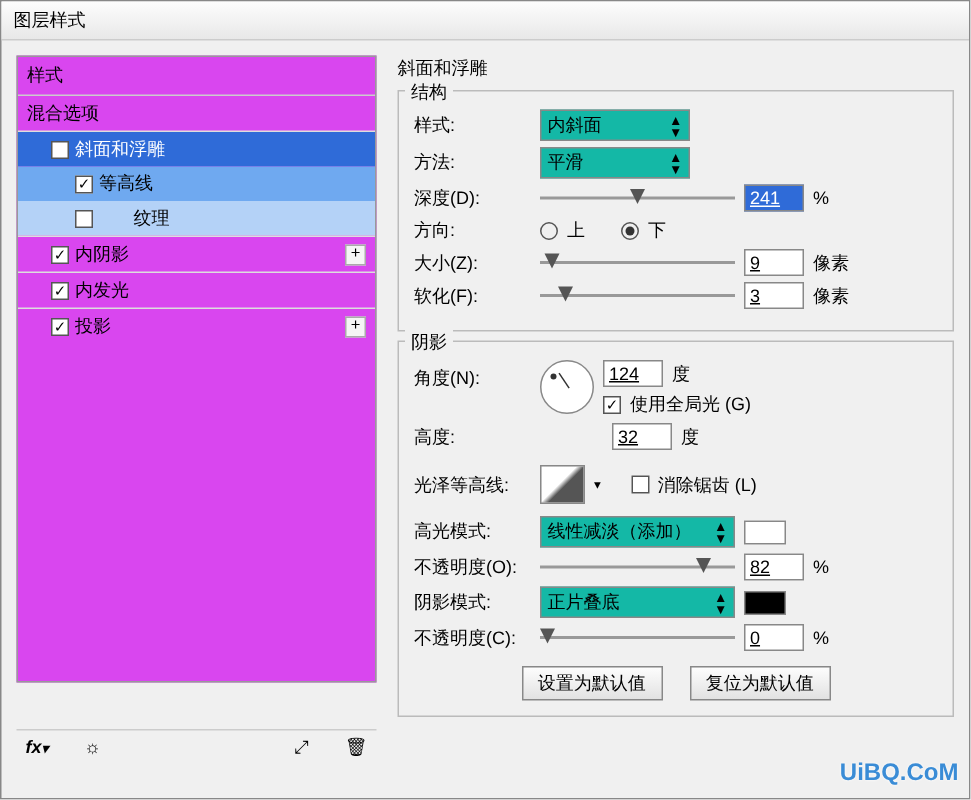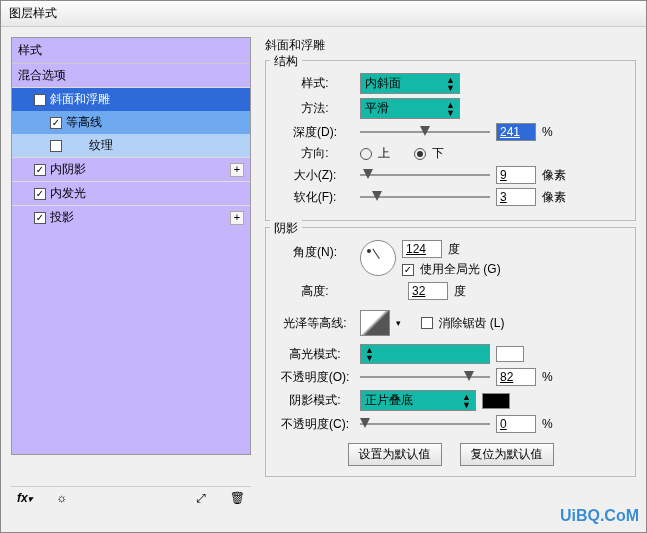--- a/index.html
+++ b/index.html
@@ -1,37 +1,37 @@
 <!DOCTYPE html>
 <html><head>
 <meta charset="utf-8">
 <style>
 * { box-sizing: border-box; font-family: "Microsoft YaHei", sans-serif; font-size: 12px; }
 body { margin: 0; background: #e8e8e8; width: 647px; height: 533px; overflow: hidden; }
 .dialog { background: #f0f0f0; border: 1px solid #888; width: 647px; height: 533px; }
 .titlebar { background: linear-gradient(#fdfdfd, #e8e8e8); padding: 4px 8px; border-bottom: 1px solid #ccc; }
 .content { display: flex; padding: 10px; gap: 14px; height: 492px; }
 .left-panel { width: 240px; display: flex; flex-direction: column; }
-.style-list { border: 1px solid #999; background: #c4b5fd; flex: 1; }
+.style-list { border: 1px solid #999; background: #d946ef; flex: 1; }
 .list-header { padding: 4px 6px; border-bottom: 1px solid #ccc; font-weight: normal; }
 .item { display: flex; align-items: center; padding: 3px 6px; gap: 4px;}
 .item.indent { padding-left: 22px; }
 .item.indent2 { padding-left: 38px; }
 .item.blend { border-bottom: 1px solid #ddd; }
 .item.sep { border-top: 1px solid #ddd; }
 .sel1 { background: #2f6bd8; color: #fff; }
 .sel2 { background: #6fa9f0; }
 .sel3 { background: #b4d2f7; gap: 27px; }
 .plus { margin-left: auto; border: 1px solid #aaa; width: 14px; height: 14px; text-align: center; line-height: 11px; font-size: 11px; background: #f5f5f5; }
 .footer { border-top: 1px solid #ccc; padding: 4px 6px; display: flex; gap: 24px; align-items: center; margin-top: 31px;}
 .right-panel { flex: 1; }
 .group-title { position: absolute; top: -8px; left: 4px; background: #f0f0f0; padding: 0 4px; }
 .sub-group { border: 1px solid #bbb; margin-top: 6px; padding: 8px 10px 10px; position: relative; }
 .row { display: flex; align-items: center; margin: 4px 0; gap: 6px; }
-.lbl { width: 78px; text-align: center; }
+.lbl { width: 78px; text-align: left; }
 .select { border: 1px solid #888; background: #14b8a6; padding: 1px 4px; width: 100px; display: flex; justify-content: space-between; align-items: center; }
 .arrows { font-size: 9px; line-height: 8px; }
 .slider { position: relative; height: 14px; width: 130px; }
 .slider .track { position: absolute; top: 6px; left: 0; right: 0; height: 2px; background: #999; }
 .slider .thumb { position: absolute; top: 1px; width: 0; height: 0; border-left: 5px solid transparent; border-right: 5px solid transparent; border-top: 10px solid #555; }
 .input { border: 1px solid #888; background: #fff; width: 40px; padding: 1px 3px; text-align: left; text-decoration: underline; }
 .input.sel { background: #2f6bd8; color: #fff; }
 .radio { width: 12px; height: 12px; border: 1px solid #555; border-radius: 50%; display: inline-flex; align-items: center; justify-content: center;}
 .radio.on::after { content:""; width:6px; height:6px; background:#333; border-radius:50%; }
 .cb { width: 12px; height: 12px; border: 1px solid #555; display: inline-flex; align-items: center; justify-content: center; background:#fff; font-size:10px;}
@@ -177,36 +177,37 @@
           <span class="lbl">光泽等高线:</span>
           <div class="contour-sw"></div>
             <span style="font-size:9px">▾</span>
           <span style="width:8px"></span>
           <span class="cb"></span>
           <span>消除锯齿 (L)</span>
         </div>
         <div class="row" style="margin-top:8px">
           <span class="lbl">高光模式:</span>
           <div class="select" style="width:130px">
+              <span>线性减淡（添加）</span>
               <span class="arrows">▲<br>▼</span>
             </div>
           <div class="color-sw" style="background:#fff"></div>
         </div>
         <div class="row">
           <span class="lbl">不透明度(O):</span>
           <div class="slider">
               <div class="track"></div>
               <div class="thumb" style="left:104px"></div>
             </div>
           <div class="input">82</div>
           <span>%</span>
         </div>
         <div class="row">
           <span class="lbl">阴影模式:</span>
-          <div class="select" style="width:116px">
+          <div class="select" style="width:130px">
               <span>正片叠底</span>
               <span class="arrows">▲<br>▼</span>
             </div>
           <div class="color-sw" style="background:#000"></div>
         </div>
         <div class="row">
           <span class="lbl">不透明度(C):</span>
           <div class="slider">
               <div class="track"></div>
               <div class="thumb" style="left:0"></div>

